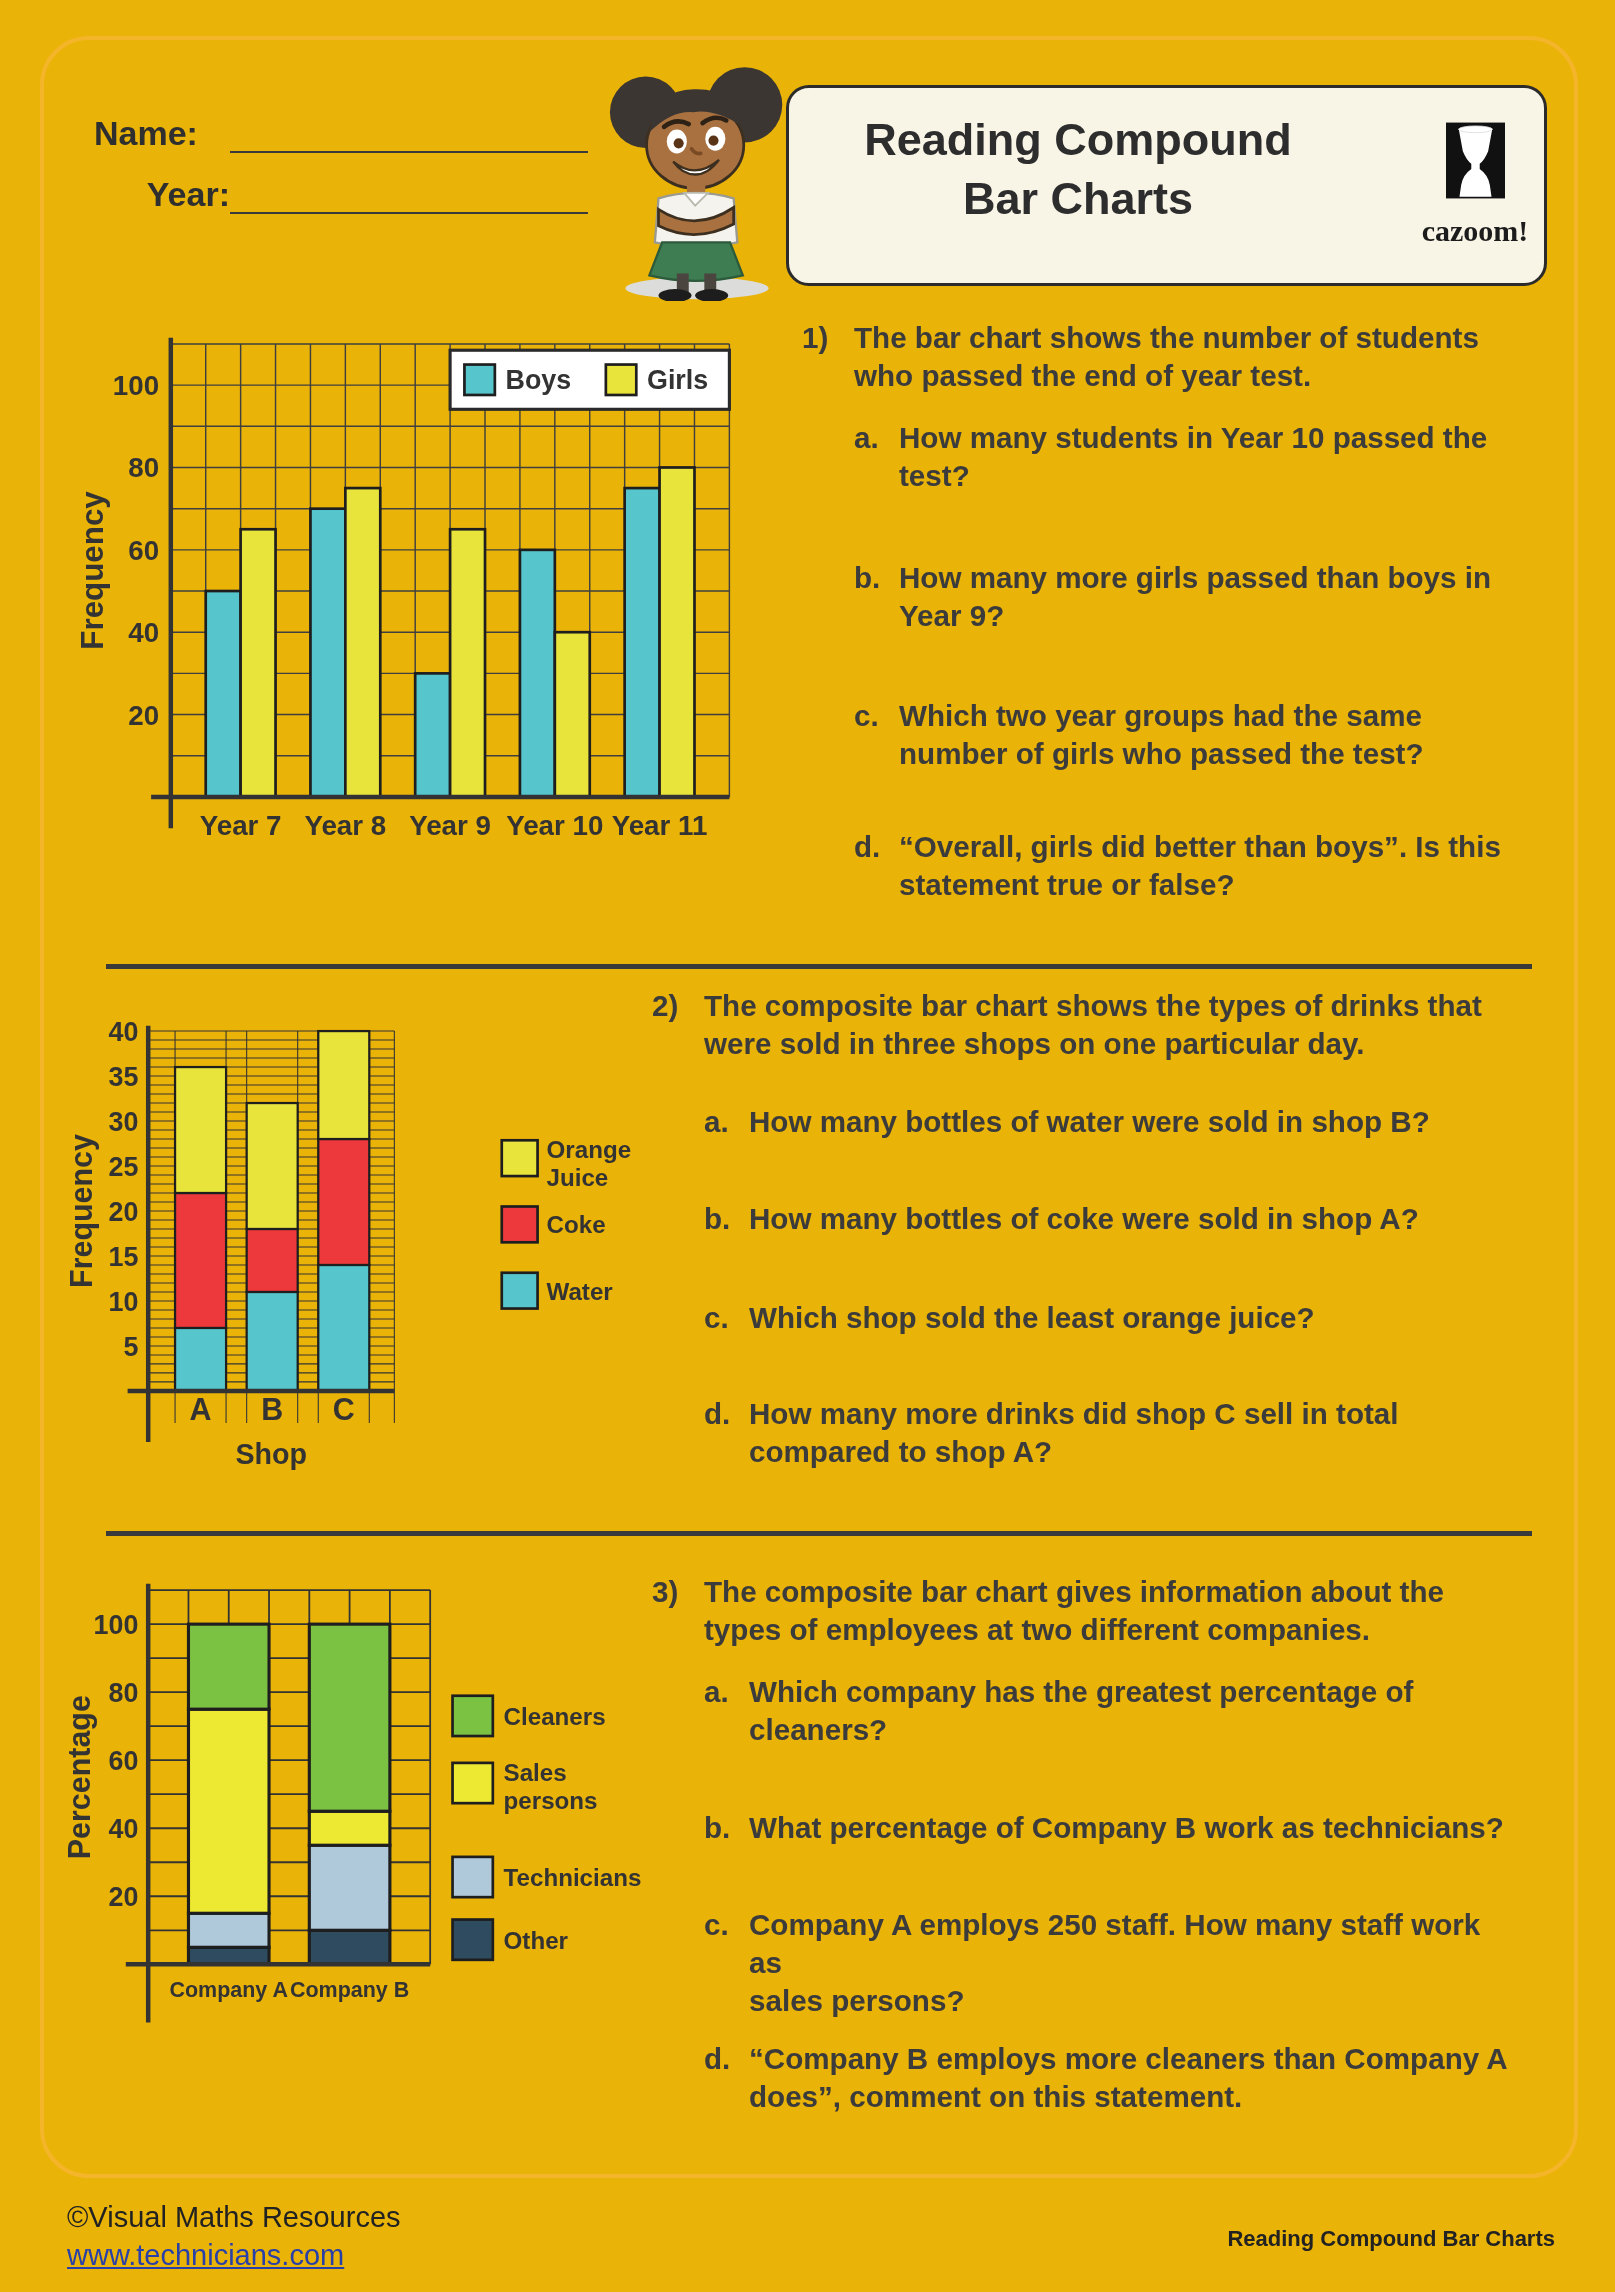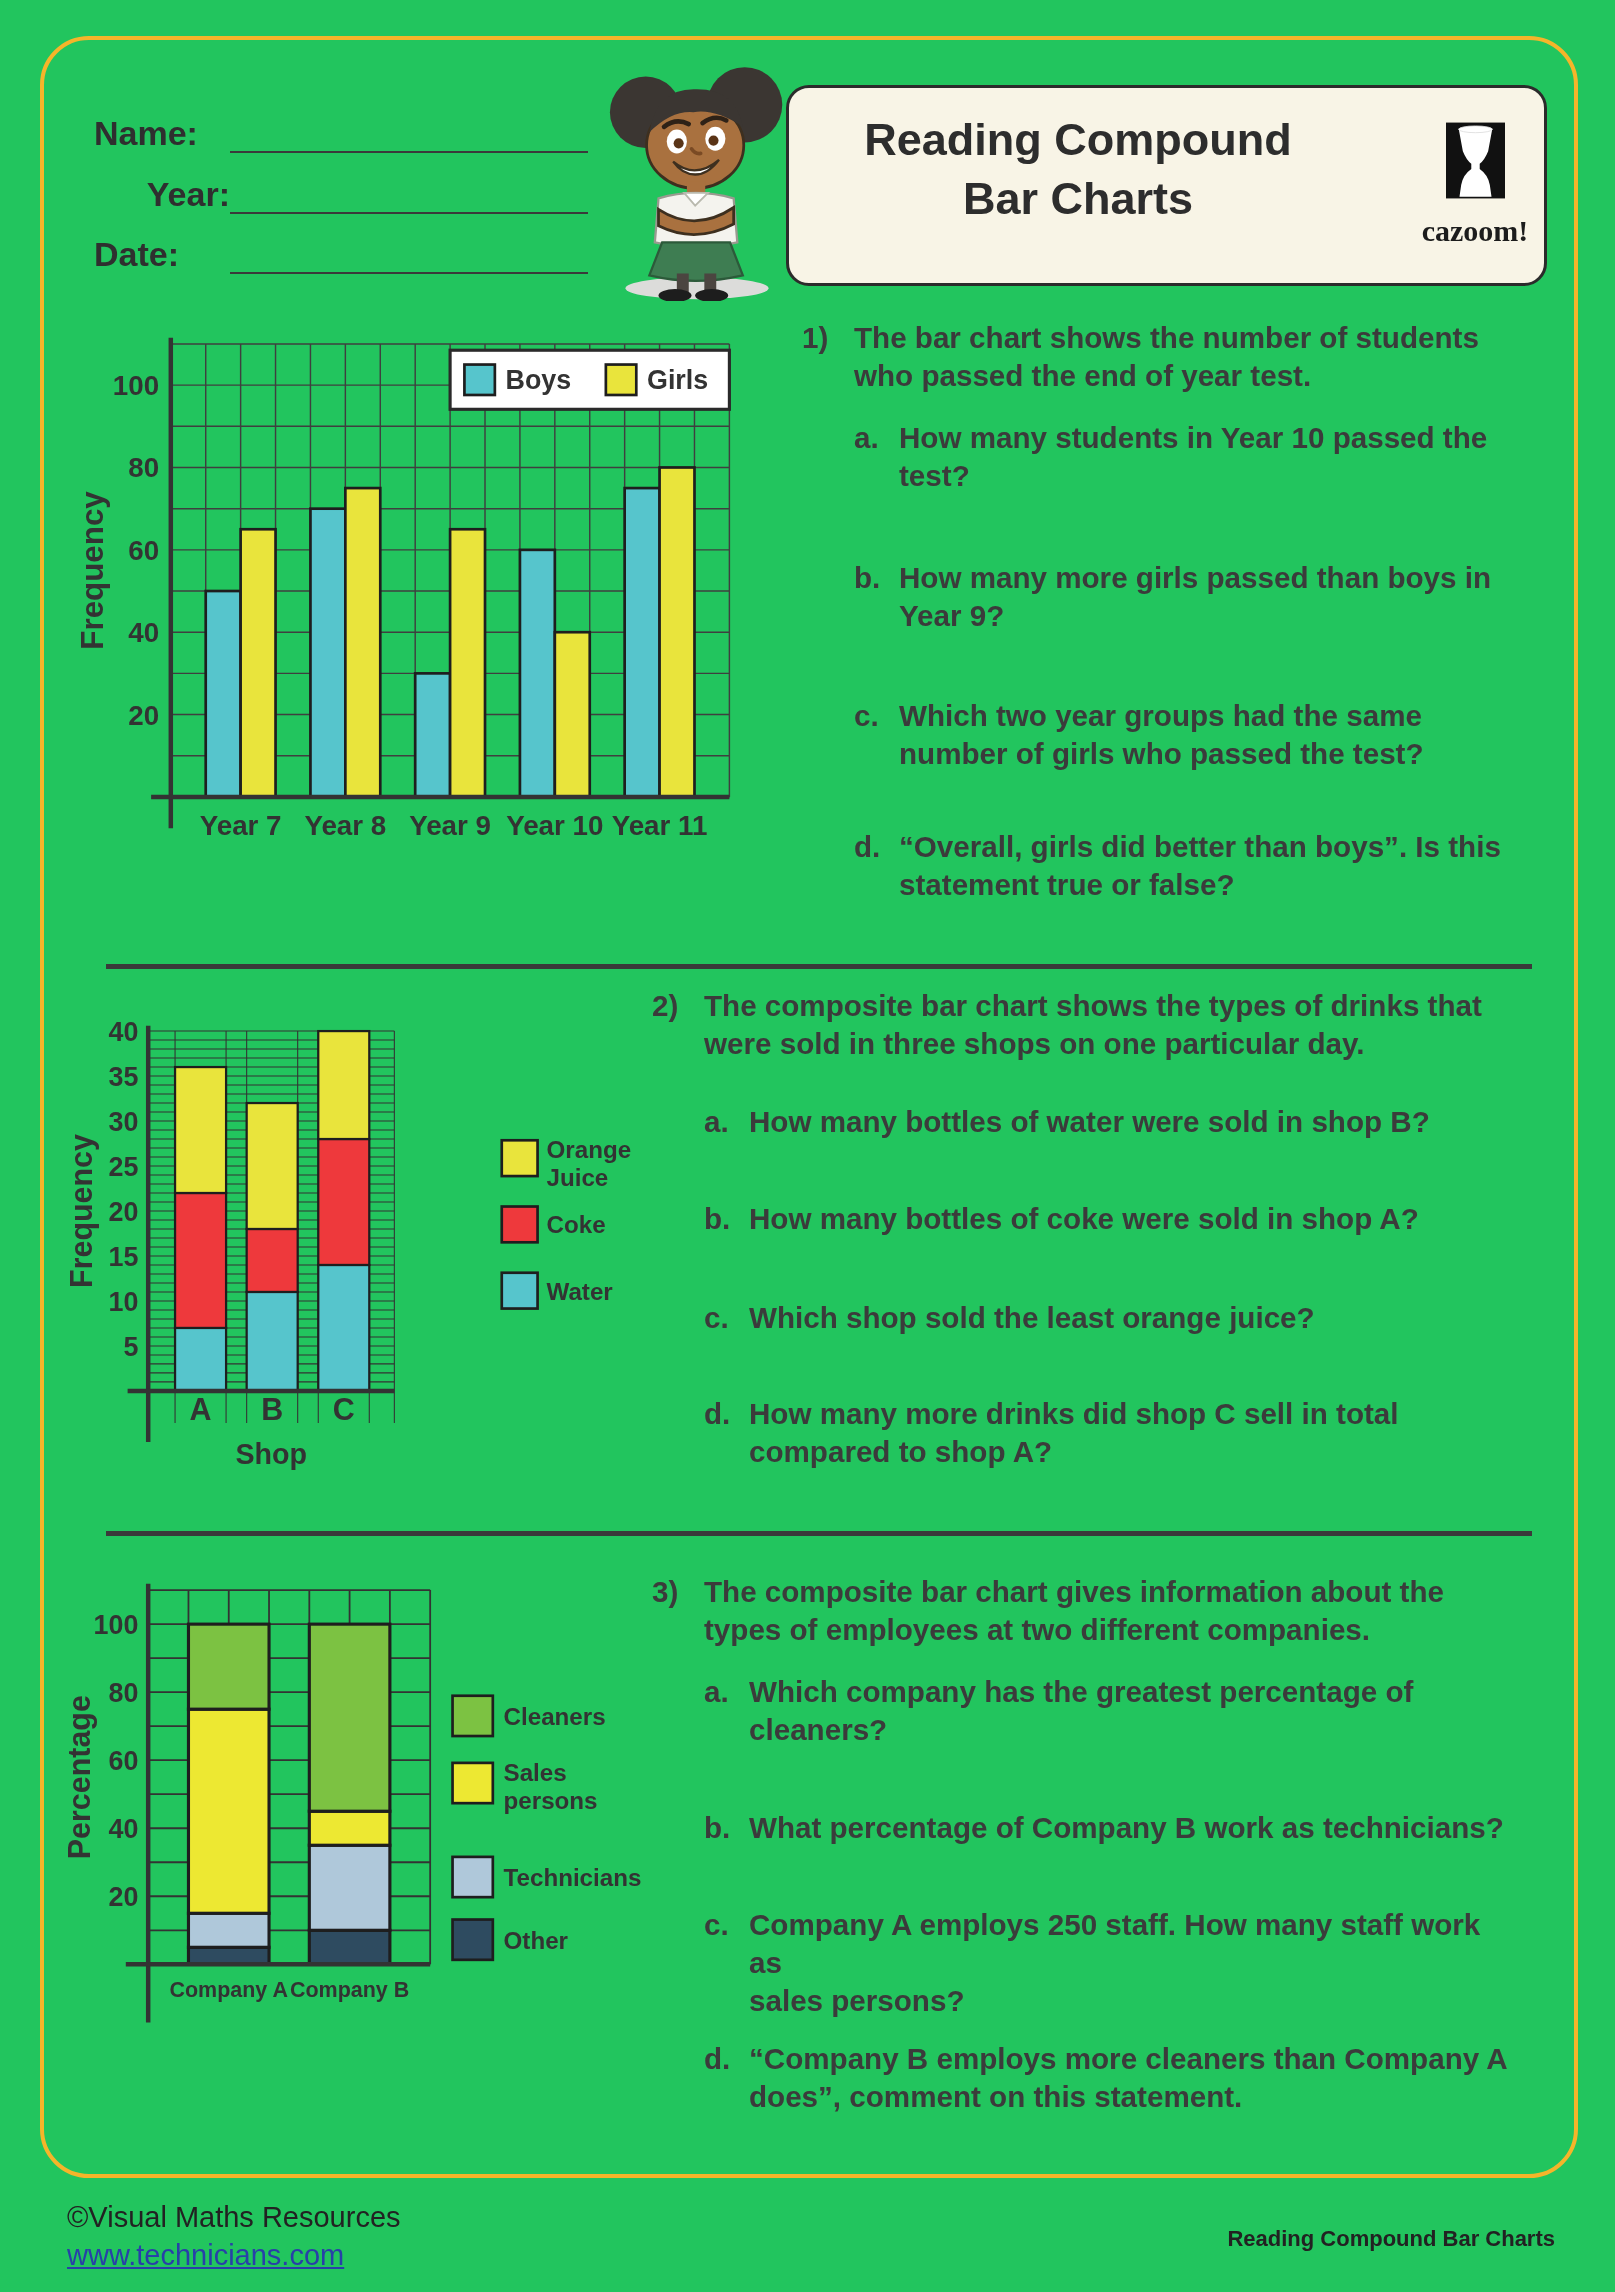--- a/index.html
+++ b/index.html
@@ -1,16 +1,16 @@
 <!DOCTYPE html>
 <html style="font-size:14.3px"><head>
 <meta charset="utf-8">
 <style>
   html,body{margin:0;padding:0;background:#fff;}
-  .page{position:relative;width:1616px;height:2293px;background:#22c55e;font-family:"Liberation Sans",sans-serif;overflow:hidden;}
+  .page{position:relative;width:1616px;height:2293px;background:#eab308;font-family:"Liberation Sans",sans-serif;overflow:hidden;}
   .border-frame{position:absolute;left:40px;top:36px;width:1538px;height:2142px;border:4.5px solid #F5B52A;border-radius:49px;box-sizing:border-box;}
   .field-row{position:absolute;left:94px;display:flex;align-items:flex-end;height:47px;}
   .flabel{font-size:34px;font-weight:bold;color:#2f2f2f;width:136px;}
   .fline{width:358px;border-bottom:2.7px solid #3a3a3a;height:41px;}
   .character{position:absolute;left:596px;top:59px;width:202px;height:242px;}
   .title-box{position:absolute;left:786px;top:85px;width:761px;height:201px;background:#F8F4E6;border:3.6px solid #2b2b2b;border-radius:23px;box-sizing:border-box;}
   .title-text{position:absolute;left:778px;top:111px;width:600px;text-align:center;font-size:45px;font-weight:bold;color:#2d2d2d;line-height:1.3;}
   .logo{position:absolute;left:1408px;top:122px;width:134px;text-align:center;}
   .logo-text{font-family:"Liberation Serif",serif;font-weight:bold;font-size:30px;color:#1c1c1c;margin-top:12px;}
   .chart{position:absolute;}
@@ -30,24 +30,20 @@
 
 <div class="page">
   <div class="border-frame"></div>
 
   <div class="field-row" style="top:106px;">
     <span class="flabel">Name:</span>
     <span class="fline"></span>
   </div>
   <div class="field-row" style="top:167px;text-align:right;">
     <span class="flabel">Year:</span>
-    <span class="fline"></span>
-  </div>
-  <div class="field-row" style="top:227px;">
-    <span class="flabel">Date:</span>
     <span class="fline"></span>
   </div>
 
   <div class="character">
     <svg width="202" height="242" viewBox="0 0 220 264" xmlns="http://www.w3.org/2000/svg">
       <ellipse cx="110" cy="250" rx="78" ry="12" fill="#dcdcda"></ellipse>
       <circle cx="54" cy="58" r="39" fill="#3b3632"></circle>
       <circle cx="162" cy="50" r="41" fill="#3b3632"></circle>
       <ellipse cx="108" cy="94" rx="53" ry="47" fill="#a9713f" stroke="#3d2f1f" stroke-width="3"></ellipse>
       <path d="M58,80 Q66,32 108,33 Q152,32 160,74 Q130,54 106,58 Q82,56 58,80 Z" fill="#3b3632"></path>

